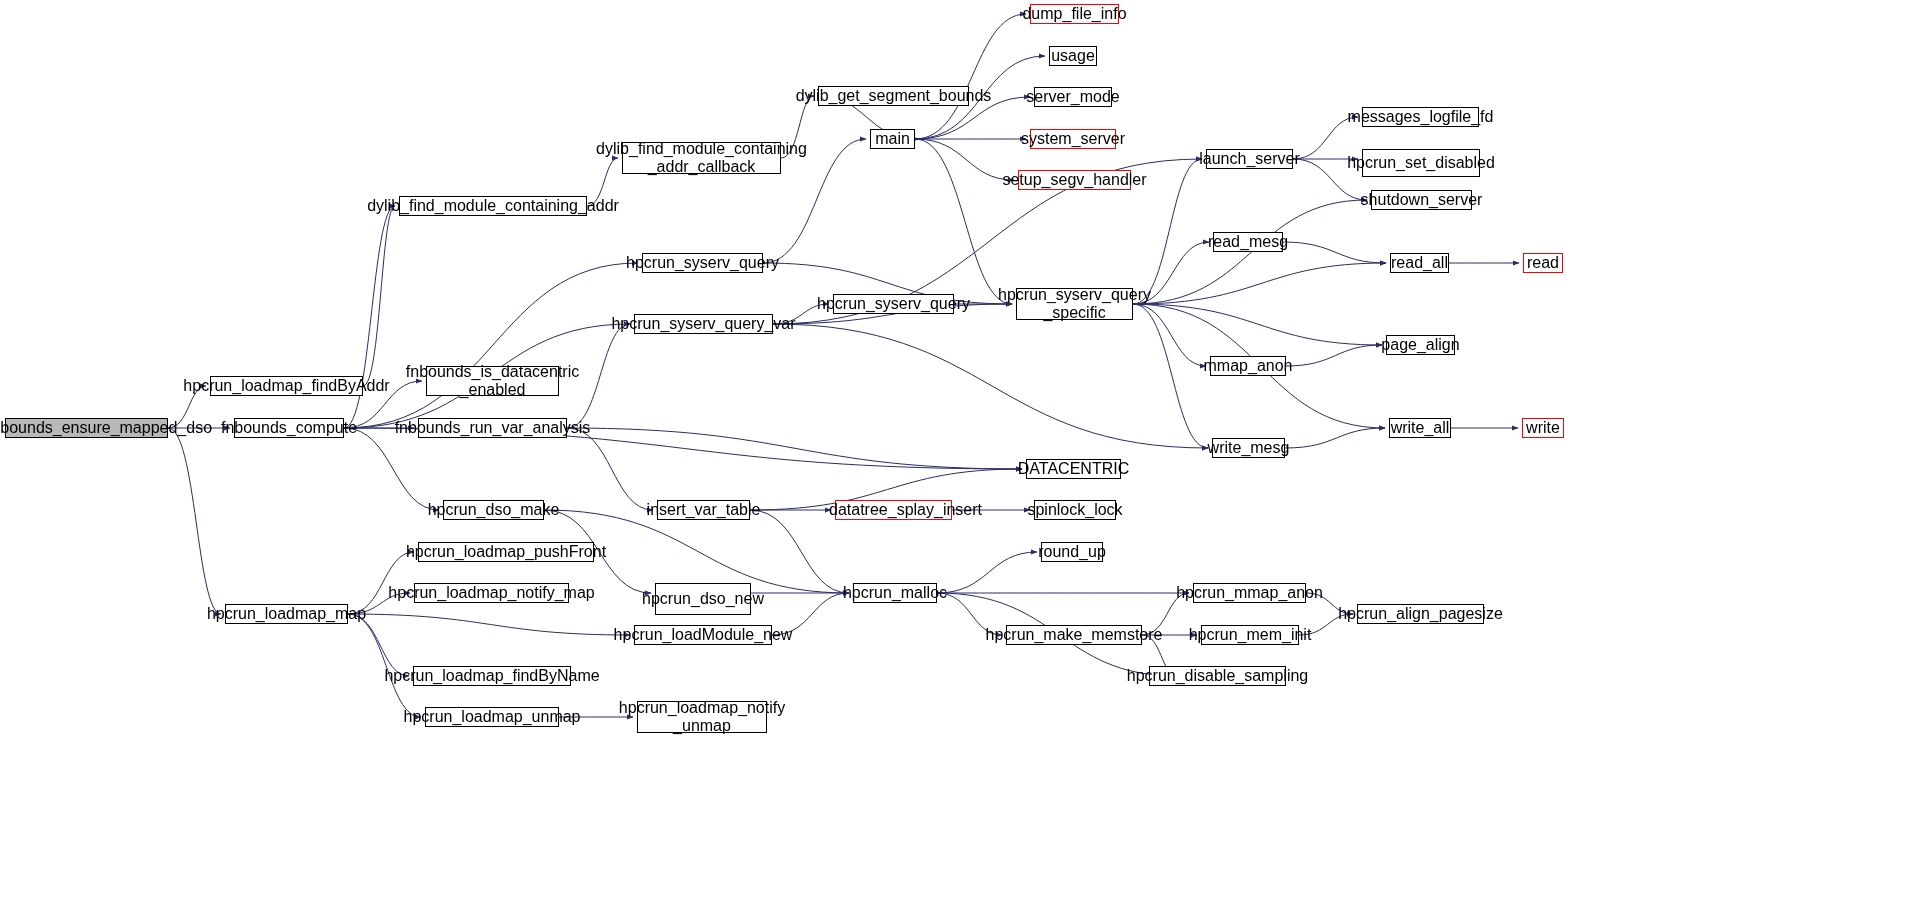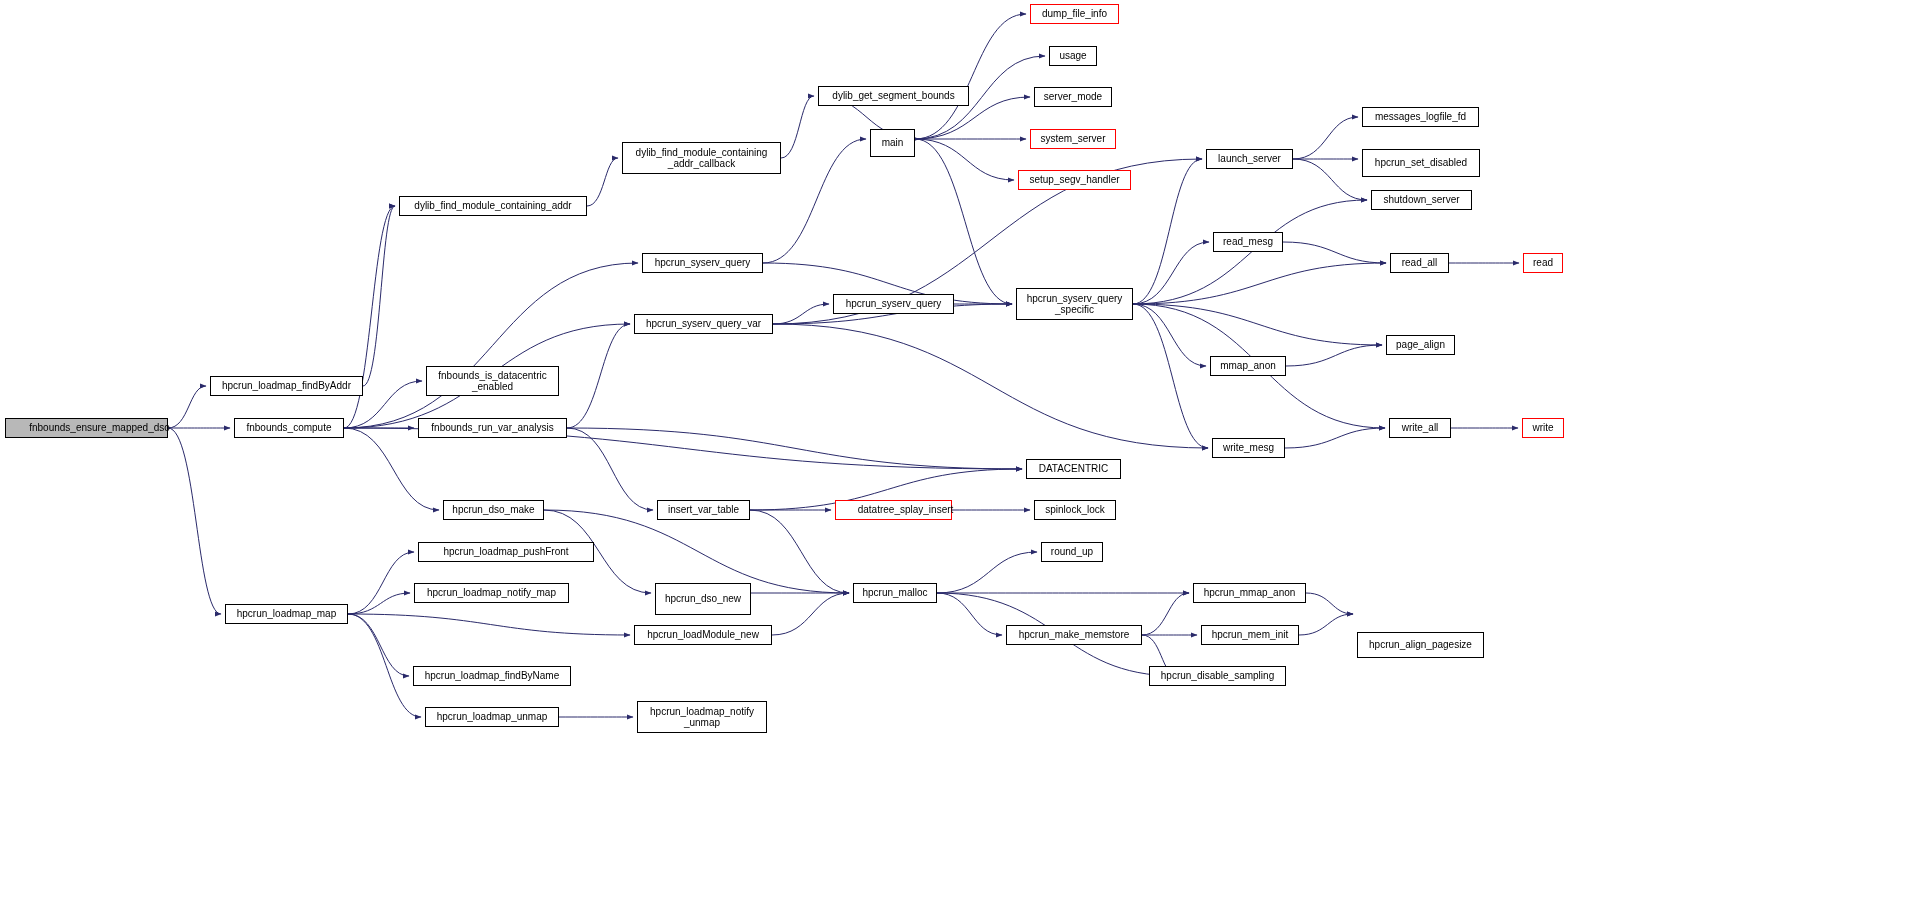--- a/index.html
+++ b/index.html
@@ -1,21 +1,21 @@
 <!DOCTYPE html>
 <html><head>
 <meta charset="utf-8">
 <style>
   html,body{margin:0;padding:0;background:#ffffff;}
   #canvas{position:relative;width:1920px;height:906px;background:#ffffff;
           font-family:"Liberation Sans", sans-serif;overflow:hidden;}
   svg#edges{position:absolute;left:0;top:0;width:1920px;height:906px;}
   .node{position:absolute;box-sizing:border-box;border:1px solid #000;background:#fff;
         display:flex;align-items:center;justify-content:center;text-align:center;
-        font-size:10px;color:#000;line-height:1.12;padding:1px 3px;white-space:pre-line;}
+        font-size:16px;color:#000;line-height:1.12;padding:1px 3px;white-space:pre-line;}
   .node.red{border-color:#ff0000;}
   .node.sel{background:#b8b8b8;border-color:#000;padding-left:29px;}
 </style>
 </head>
 <body>
 
 <div id="canvas">
   <svg id="edges">
     <defs>
       <marker id="arrow" markerWidth="7" markerHeight="7" refX="6" refY="2.6" orient="auto" markerUnits="strokeWidth">
@@ -111,21 +111,21 @@
       <div class="node" style="left: 622px; top: 142px; width: 159px; height: 32px;">dylib_find_module_containing
 _addr_callback</div>
       <div class="node" style="left: 642px; top: 253px; width: 121px; height: 20px;">hpcrun_syserv_query</div>
       <div class="node" style="left: 634px; top: 314px; width: 139px; height: 20px;">hpcrun_syserv_query_var</div>
       <div class="node" style="left: 634px; top: 625px; width: 138px; height: 20px;">hpcrun_loadModule_new</div>
       <div class="node" style="left: 655px; top: 583px; width: 96px; height: 32px;">hpcrun_dso_new</div>
       <div class="node" style="left: 657px; top: 500px; width: 93px; height: 20px;">insert_var_table</div>
       <div class="node" style="left: 637px; top: 701px; width: 130px; height: 32px;">hpcrun_loadmap_notify
 _unmap</div>
       <div class="node" style="left: 818px; top: 86px; width: 151px; height: 20px;">dylib_get_segment_bounds</div>
-      <div class="node" style="left: 870px; top: 129px; width: 45px; height: 28px;">main</div>
+      <div class="node" style="left: 870px; top: 129px; width: 45px; height: 20px;">main</div>
       <div class="node" style="left: 833px; top: 294px; width: 121px; height: 20px;">hpcrun_syserv_query</div>
       <div class="node red" style="left: 835px; top: 500px; width: 117px; height: 20px; padding-left: 27px;">datatree_splay_insert</div>
       <div class="node" style="left: 853px; top: 583px; width: 84px; height: 20px;">hpcrun_malloc</div>
       <div class="node red" style="left: 1030px; top: 4px; width: 89px; height: 20px;">dump_file_info</div>
       <div class="node" style="left: 1049px; top: 46px; width: 48px; height: 20px;">usage</div>
       <div class="node" style="left: 1034px; top: 87px; width: 78px; height: 20px;">server_mode</div>
       <div class="node red" style="left: 1030px; top: 129px; width: 86px; height: 20px;">system_server</div>
       <div class="node red" style="left: 1018px; top: 170px; width: 113px; height: 20px;">setup_segv_handler</div>
       <div class="node" style="left: 1016px; top: 288px; width: 117px; height: 32px;">hpcrun_syserv_query
 _specific</div>
@@ -139,17 +139,17 @@
       <div class="node" style="left: 1212px; top: 438px; width: 73px; height: 20px;">write_mesg</div>
       <div class="node" style="left: 1193px; top: 583px; width: 113px; height: 20px;">hpcrun_mmap_anon</div>
       <div class="node" style="left: 1201px; top: 625px; width: 98px; height: 20px;">hpcrun_mem_init</div>
       <div class="node" style="left: 1149px; top: 666px; width: 137px; height: 20px;">hpcrun_disable_sampling</div>
       <div class="node" style="left: 1362px; top: 107px; width: 117px; height: 20px;">messages_logfile_fd</div>
       <div class="node" style="left: 1362px; top: 149px; width: 118px; height: 28px;">hpcrun_set_disabled</div>
       <div class="node" style="left: 1371px; top: 190px; width: 101px; height: 20px;">shutdown_server</div>
       <div class="node" style="left: 1390px; top: 253px; width: 59px; height: 20px;">read_all</div>
       <div class="node" style="left: 1386px; top: 335px; width: 69px; height: 20px;">page_align</div>
       <div class="node" style="left: 1389px; top: 418px; width: 62px; height: 20px;">write_all</div>
-      <div class="node" style="left: 1357px; top: 632px; width: 127px; height: 26px;">hpcrun_align_pagesize</div>
+      <div class="node" style="left: 1357px; top: 604px; width: 127px; height: 20px;">hpcrun_align_pagesize</div>
       <div class="node red" style="left: 1523px; top: 253px; width: 40px; height: 20px;">read</div>
       <div class="node red" style="left: 1522px; top: 418px; width: 42px; height: 20px;">write</div>
     </div>
 </div>
 
 </body></html>

